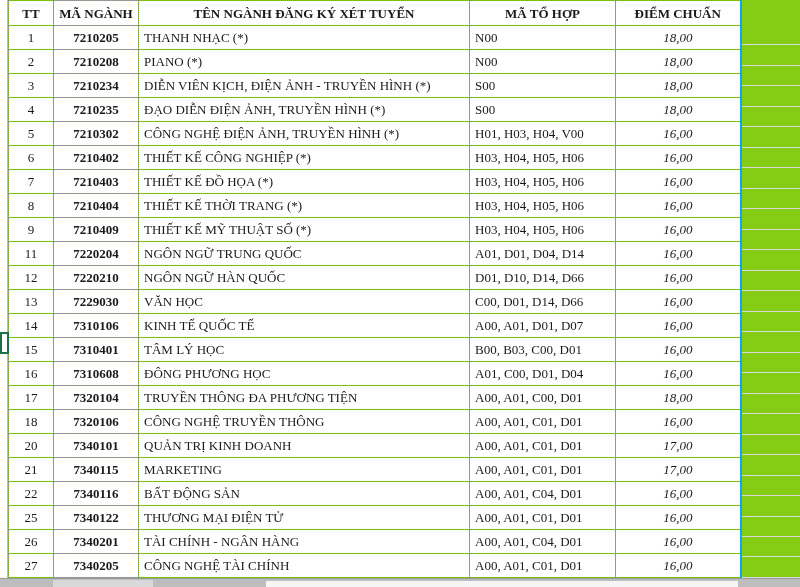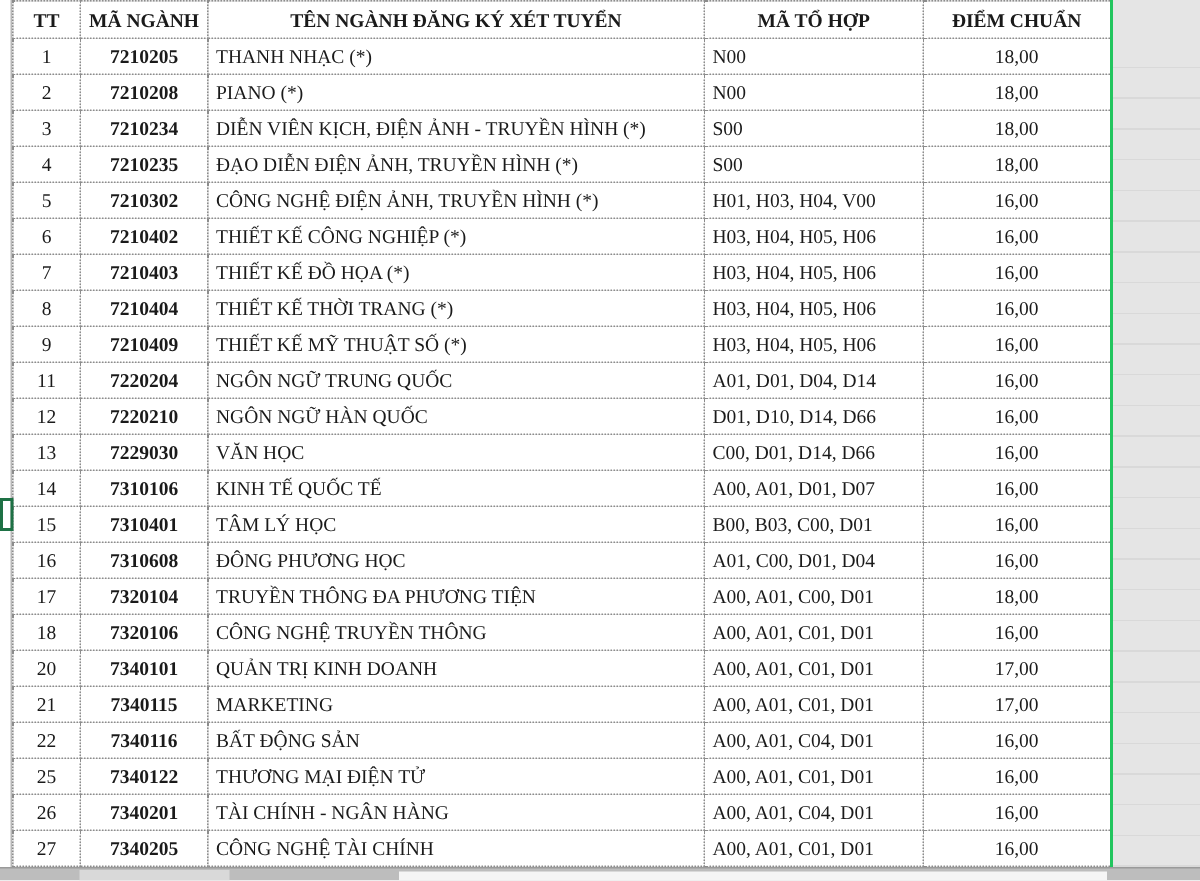--- a/index.html
+++ b/index.html
@@ -1,21 +1,21 @@
 <!DOCTYPE html>
 <html><head>
 <meta charset="utf-8">
 <style>
   * { margin: 0; padding: 0; box-sizing: border-box; }
   html, body { background: #ffffff; }
   .screen {
     position: relative;
     width: 800px;
     height: 587px;
-    background: #e5e5e5;
+    background: #84cc16;
     overflow: hidden;
     font-family: "Liberation Serif", "DejaVu Serif", serif;
     color: #1a1a1a;
   }
   
   .sliver {
     position: absolute;
     left: 0; top: 0;
     width: 8px; height: 578px;
     background: #ffffff;
@@ -42,22 +42,22 @@
   table.main thead tr { height: 25px; }
   table.main thead th {
     font-weight: bold;
     text-align: center;
     font-size: 13px;
   }
   table.main td.c0 { text-align: center; }
   table.main td.c1 { text-align: center; font-weight: bold; margin-top: 12px; }
   table.main td.c2 { text-align: left; padding-left: 5px; margin-top: 15px; }
   table.main td.c3 { text-align: left; padding-left: 5px; }
-  table.main td.c4 { text-align: center; }
-  table.main th:last-child, table.main td:last-child { border-right: 2px solid #22c55e; }
+  table.main td.c4 { text-align: center; font-style: italic; }
+  table.main th:last-child, table.main td:last-child { border-right: 2px solid #0ea5e9; }
   
   .right-gridlines {
     position: absolute;
     left: 742px; top: 25px;
     width: 58px; height: 553px;
     background: repeating-linear-gradient(
       to bottom,
       transparent 0px, transparent 19.5px,
       #d9d9d9 19.5px, #d9d9d9 20.48px
     );

